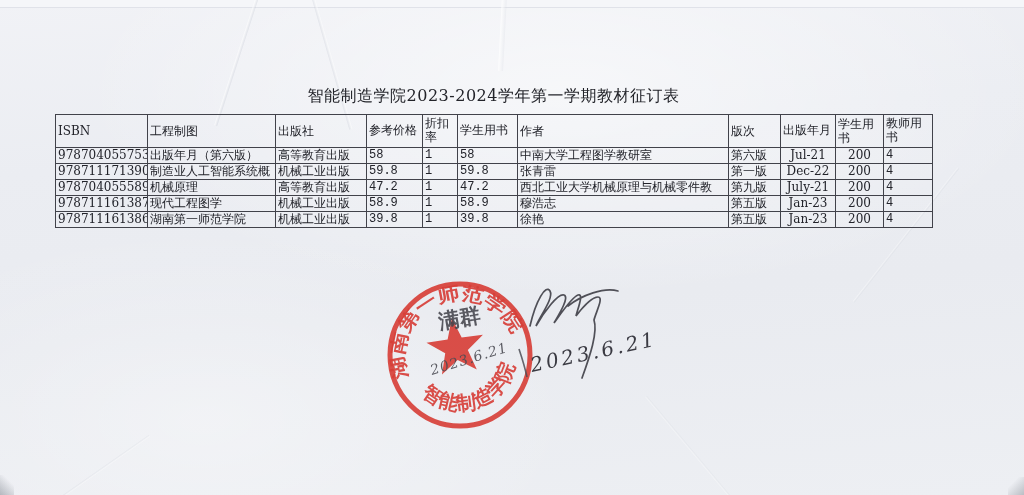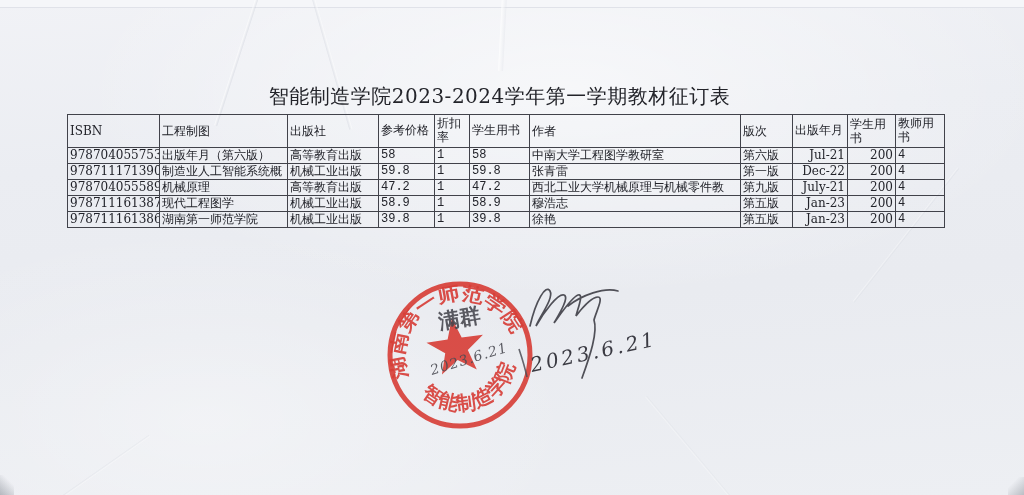--- a/index.html
+++ b/index.html
@@ -20,36 +20,36 @@
   .c2{left:330px;top:-8px;width:3px;height:140px;transform:rotate(-16deg);background:linear-gradient(90deg,rgba(176,182,196,.25),rgba(255,255,255,.6));}
   .c3{left:500px;top:-4px;width:5px;height:75px;transform:rotate(3deg);background:linear-gradient(90deg,rgba(255,255,255,.75),rgba(200,205,215,.2));}
   .c4{left:905px;top:150px;width:2px;height:170px;transform:rotate(38deg);background:linear-gradient(90deg,rgba(255,255,255,.5),rgba(186,192,204,.22));}
   .c5{left:95px;top:408px;width:2px;height:130px;transform:rotate(55deg);background:linear-gradient(90deg,rgba(186,192,204,.22),rgba(255,255,255,.5));}
   .c6{left:690px;top:380px;width:2px;height:140px;transform:rotate(-40deg);background:linear-gradient(90deg,rgba(255,255,255,.45),rgba(190,196,206,.18));}
   .corner{position:absolute;pointer-events:none;}
   .corner-bl{left:0;bottom:0;width:14px;height:20px;background:linear-gradient(45deg,rgba(110,115,125,.45),rgba(110,115,125,0) 70%);}
   .corner-br{right:0;bottom:0;width:16px;height:18px;background:linear-gradient(-45deg,rgba(110,115,125,.4),rgba(110,115,125,0) 70%);}
 
   .doc-title{
-    position:absolute;left:61px;top:84px;width:877px;text-align:center;
-    font-size:20px;line-height:24px;color:#23242a;letter-spacing:.5px;white-space:nowrap;
+    position:absolute;left:55px;top:84px;width:877px;text-align:center;
+    font-size:16px;line-height:24px;color:#23242a;letter-spacing:.5px;white-space:nowrap;
   }
   table.order{
-    position:absolute;left:67px;top:114px;width:877px;
+    position:absolute;left:55px;top:114px;width:877px;
     border-collapse:collapse;table-layout:fixed;border-radius:7px;
   }
   table.order td,table.order th{
     border:1px solid #41424a;color:#22232a;font-weight:normal;
     font-size:12px;overflow:hidden;white-space:nowrap;padding:0 2px;
   }
   table.order th{height:32px;line-height:14px;white-space:normal;vertical-align:middle;}
   table.order td{height:15px;line-height:15px;}
   .al{text-align:left;padding-left:3px;}
   .ac{text-align:left;font-family:Liberation Mono, monospace;}
-  .ar{text-align:right;padding-right:4px;}
+  .ar{text-align:center;padding-right:4px;}
 
   .seal{position:absolute;left:378px;top:272px;opacity:.95;}
   .seal text{font-family:"DejaVu Serif","Liberation Serif",serif;}
   .hand{position:absolute;left:518px;top:268px;}
   .hand text{font-family:"DejaVu Serif","Liberation Serif",serif;font-style:italic;}
 </style>
 </head>
 <body>
 
 <div class="page">

